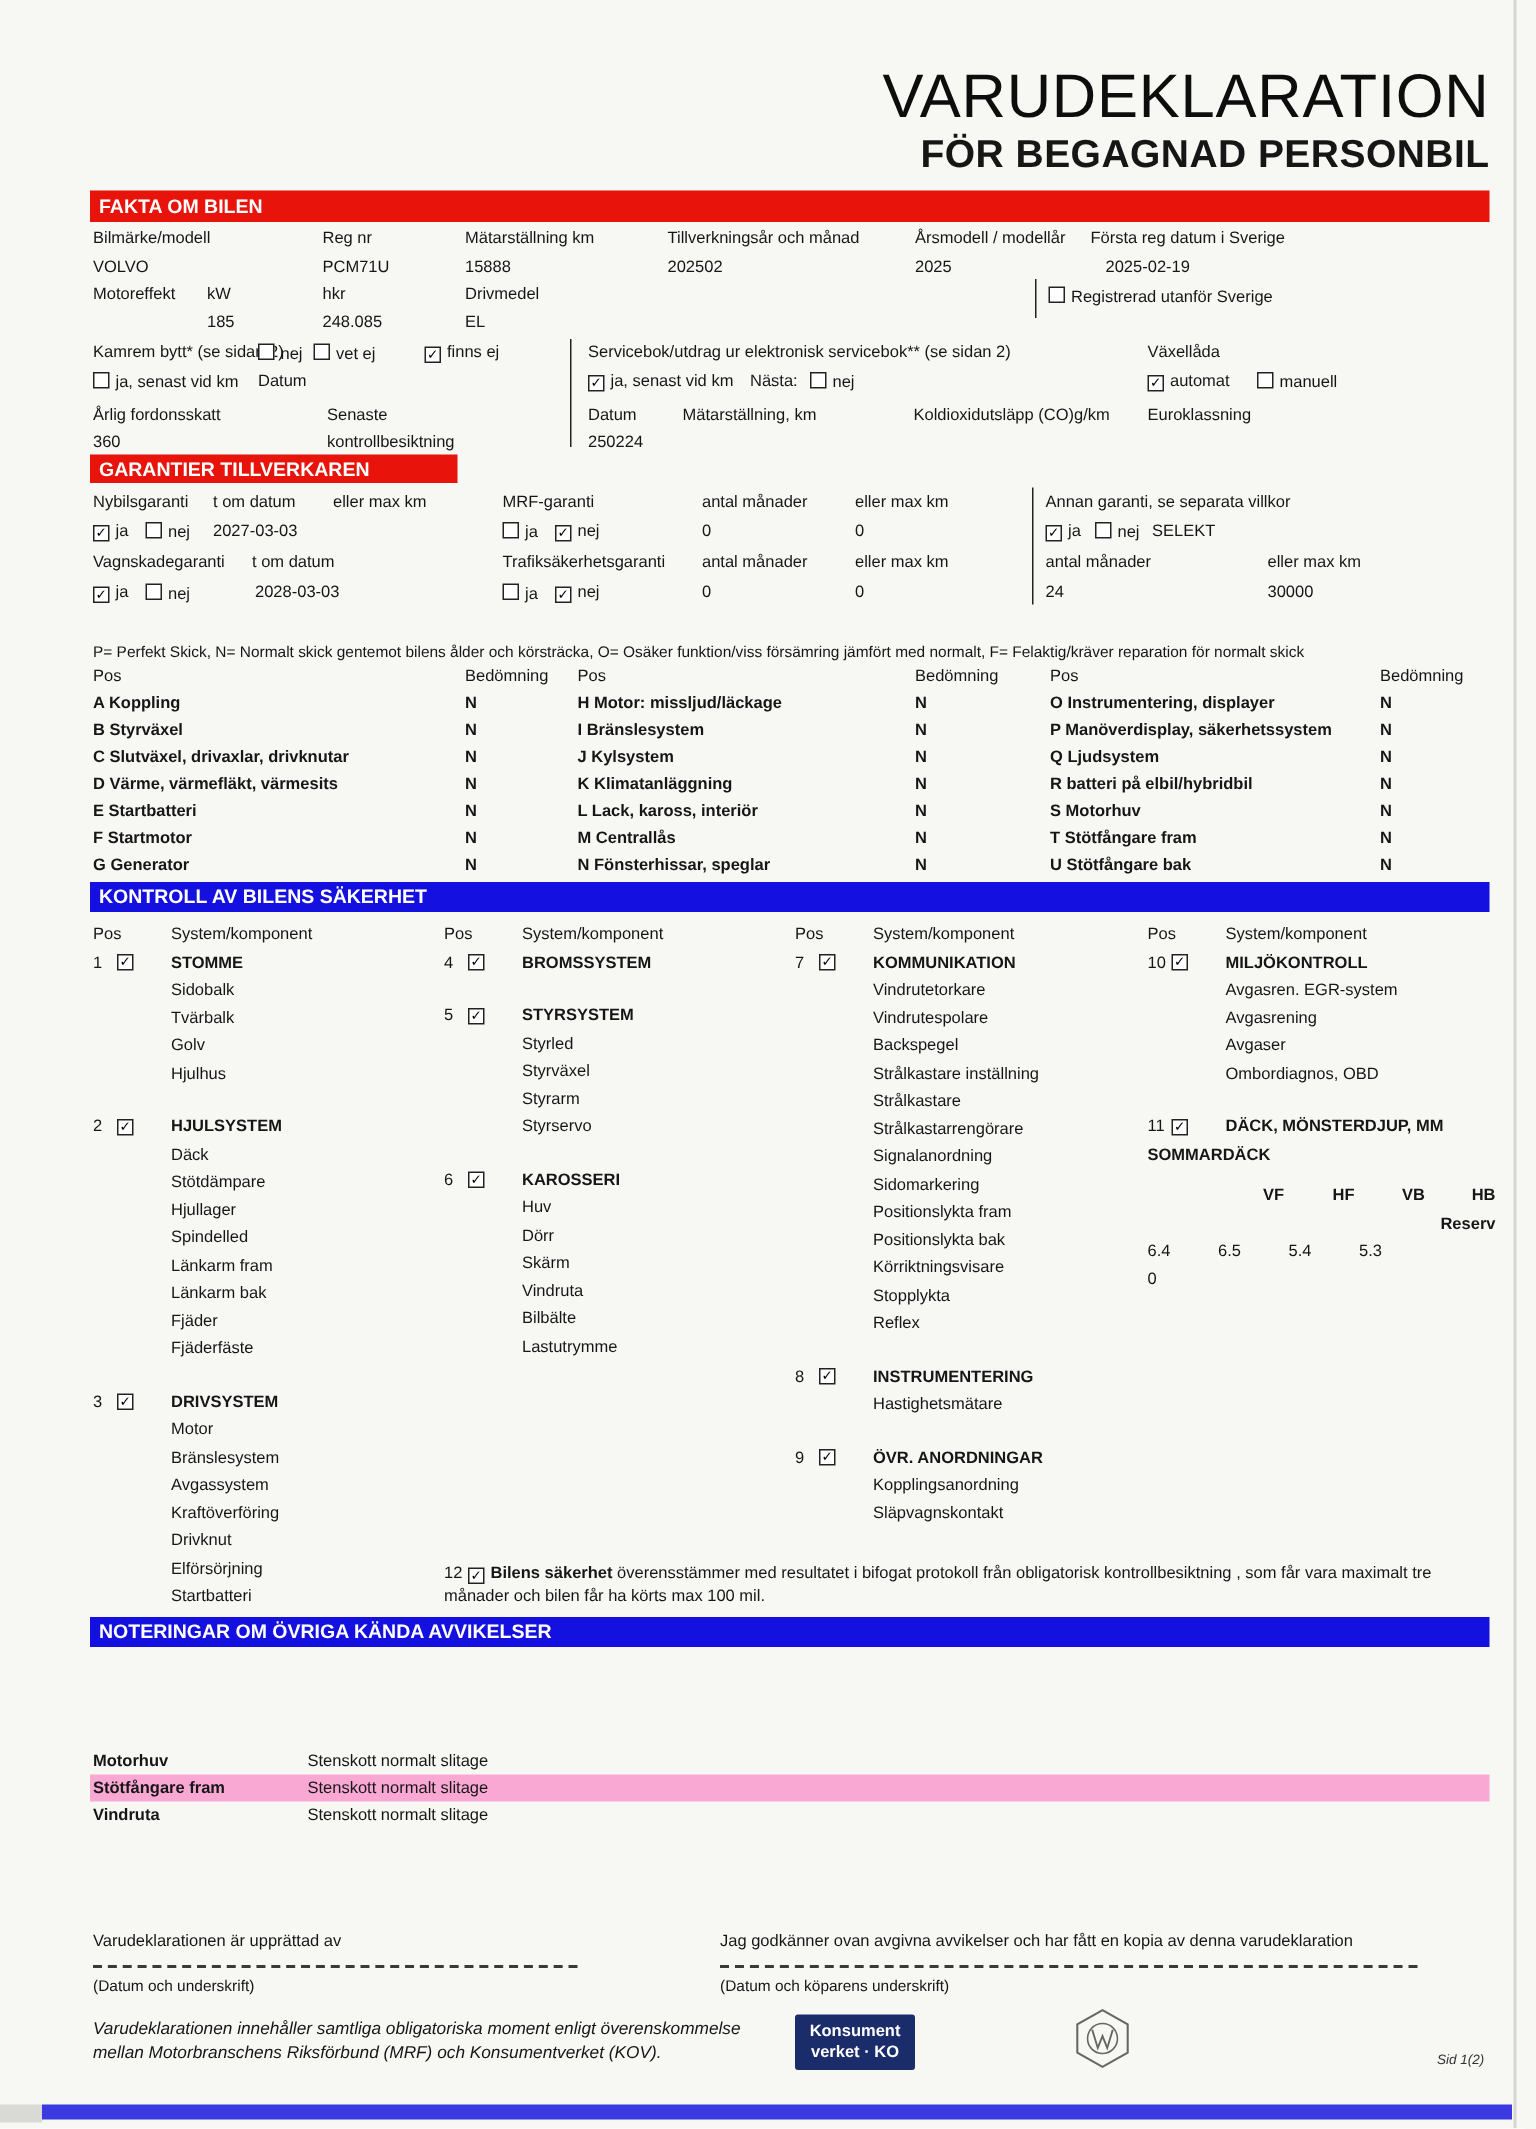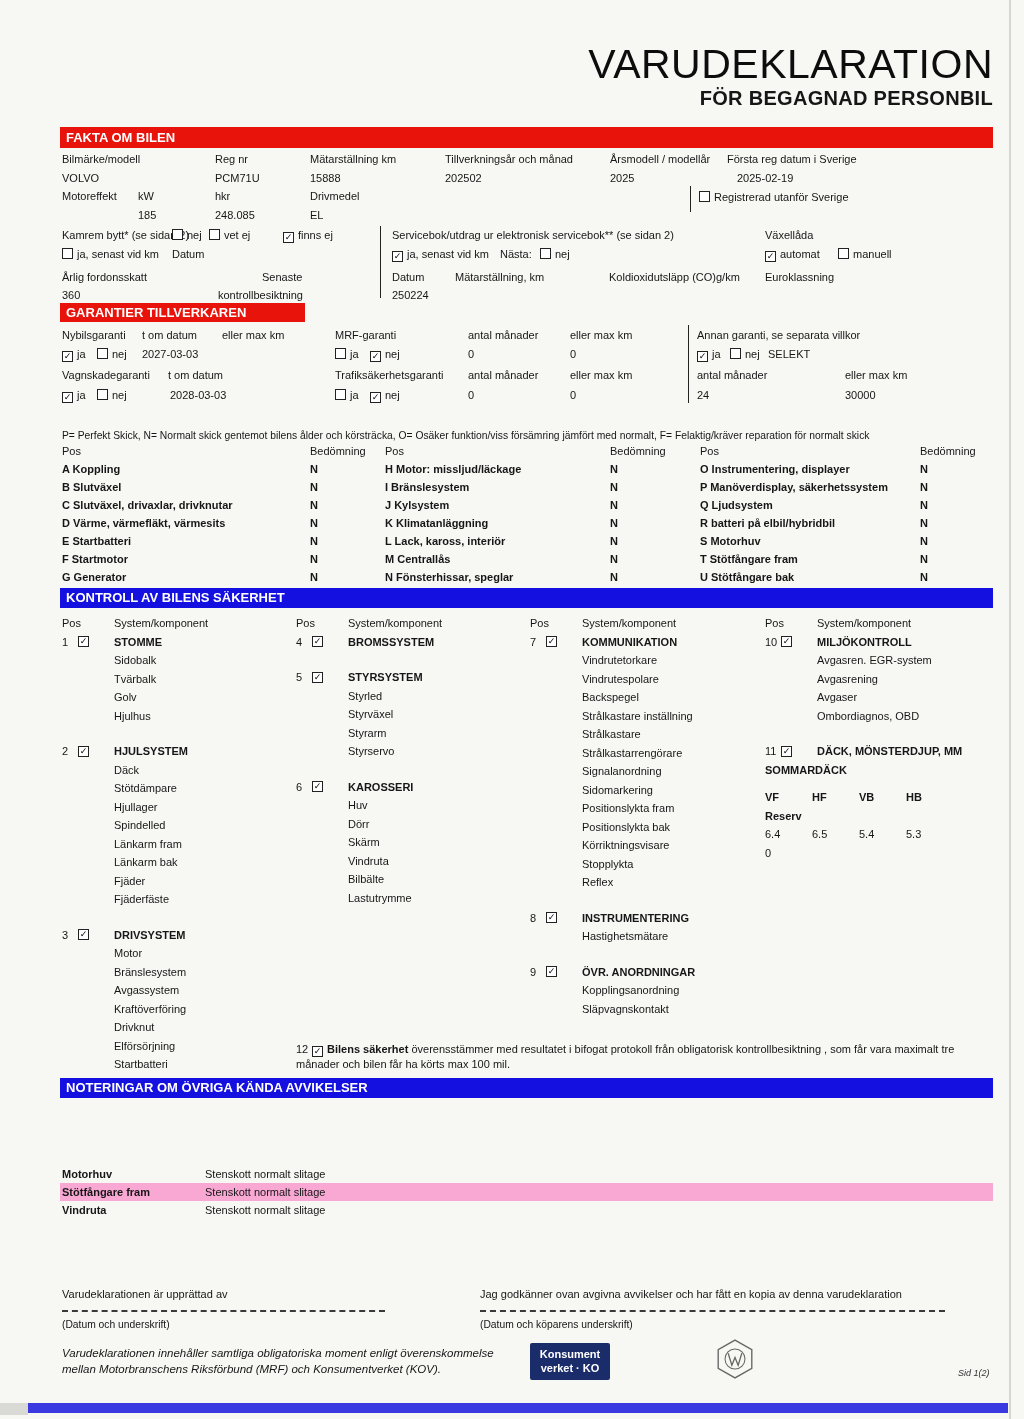--- a/index.html
+++ b/index.html
@@ -33,21 +33,21 @@
   .gitems div{line-height:18.5px;margin-left:52px;white-space:nowrap;}
   .trow span{display:inline-block;width:47px;font-size:11px;line-height:18.5px;}
   
   .nrow{display:flex;height:18px;line-height:18px;padding-left:2px;font-size:11px;}
   .nrow:nth-child(2){background:#f9a8d4;}
   .npart{width:143px;font-weight:bold;}
   .dash{position:absolute;border-bottom:2px dashed #3a3a3a;height:0;}
   .badge{position:absolute;background:#1b2c6b;color:#fff;font-size:11px;font-weight:bold;
          text-align:center;line-height:14px;padding-top:4px;box-sizing:border-box;border-radius:2px;}
   .title-main{font-size:41px;line-height:44px;color:#0d0d0d;letter-spacing:0.5px;}
-  .title-sub{font-size:20px;font-weight:bold;margin-top:1px;letter-spacing:0.3px;}
+  .title-sub{font-size:26px;font-weight:bold;margin-top:1px;letter-spacing:0.3px;}
 </style>
 </head>
 <body>
 
 <div class="page">
 
   <div class="a" style="top:42px;right:31px;text-align:right;">
     <div class="title-main">VARUDEKLARATION</div>
     <div class="title-sub">FÖR BEGAGNAD PERSONBIL</div>
   </div>
@@ -91,21 +91,21 @@
   <span class="a lbl" style="left:392px;top:248px;"><span class="cb">✓</span><span>ja, senast vid km</span></span>
   <span class="a lbl" style="left:500px;top:248px;">Nästa:</span>
   <span class="a lbl" style="left:540px;top:248px;"><span class="cb"></span><span>nej</span></span>
 
   <span class="a lbl" style="left:765px;top:229px;">Växellåda</span>
   <span class="a lbl" style="left:765px;top:248px;"><span class="cb">✓</span><span>automat</span></span>
   <span class="a lbl" style="left:838px;top:248px;"><span class="cb"></span><span>manuell</span></span>
 
   <span class="a lbl" style="left:62px;top:271px;">Årlig fordonsskatt</span>
   <span class="a lbl" style="left:62px;top:289px;">360</span>
-  <span class="a lbl" style="left:218px;top:271px;margin-left:44px;">Senaste</span>
+  <span class="a lbl" style="left:218px;top:271px;">Senaste</span>
   <span class="a lbl" style="left:218px;top:289px;">kontrollbesiktning</span>
   <span class="a lbl" style="left:392px;top:271px;">Datum</span>
   <span class="a lbl" style="left:392px;top:289px;">250224</span>
   <span class="a lbl" style="left:455px;top:271px;">Mätarställning, km</span>
   <span class="a lbl" style="left:609px;top:271px;">Koldioxidutsläpp (CO)g/km</span>
   <span class="a lbl" style="left:765px;top:271px;">Euroklassning</span>
 
   <div class="bar red" style="left:60px;top:303px;width:245px;height:19px;line-height:19px;">GARANTIER TILLVERKAREN</div>
 
   <span class="a lbl" style="left:62px;top:329px;">Nybilsgaranti</span>
@@ -152,21 +152,21 @@
   <span class="a lbl" style="left:610px;top:445px;">Bedömning</span>
   <span class="a lbl" style="left:700px;top:445px;">Pos</span>
   <span class="a lbl" style="left:920px;top:445px;">Bedömning</span>
 
   <div class="kcol" style="left:62px;top:460px;--lw:248px;">
       <div class="krow">
         <span class="klabel">A Koppling</span>
         <span class="kgrade">N</span>
       </div>
       <div class="krow">
-        <span class="klabel">B Slutväxel</span>
+        <span class="klabel">B Styrväxel</span>
         <span class="kgrade">N</span>
       </div>
       <div class="krow">
         <span class="klabel">C Slutväxel, drivaxlar, drivknutar</span>
         <span class="kgrade">N</span>
       </div>
       <div class="krow">
         <span class="klabel">D Värme, värmefläkt, värmesits</span>
         <span class="kgrade">N</span>
       </div>
@@ -409,21 +409,21 @@
           <div>Ombordiagnos, OBD</div>
         </div>
     </div>
     <div class="sgroup">
       <div class="gtitle">
           <span class="gpos">11</span>
           <span class="cb">✓</span>
           <span class="gname">DÄCK, MÖNSTERDJUP, MM</span>
         </div>
       <div class="b" style="line-height:18.5px;">SOMMARDÄCK</div>
-      <div class="trow b" style="margin-top:9px;"><span>VF</span><span>HF</span><span>VB</span><span>HB</span><span>Reserv</span></div>
+      <div class="trow b" style="margin-top:9px;text-align:right;"><span>VF</span><span>HF</span><span>VB</span><span>HB</span><span>Reserv</span></div>
       <div class="trow"><span>6.4</span><span>6.5</span><span>5.4</span><span>5.3</span><span>0</span></div>
     </div>
   </div>
 
   <div class="a" style="left:296px;top:1042px;width:697px;font-size:11px;line-height:15px;">
     <span class="gpos">12</span><span class="cb">✓</span><span class="b">Bilens säkerhet</span> <span>överensstämmer med resultatet i bifogat protokoll från obligatorisk kontrollbesiktning , som får vara maximalt tre månader och bilen får ha körts max 100 mil.</span>
   </div>
 
   <div class="bar blue" style="left:60px;top:1078px;width:933px;">NOTERINGAR OM ÖVRIGA KÄNDA AVVIKELSER</div>
   <div class="a" style="left:60px;top:1165px;width:933px;">

